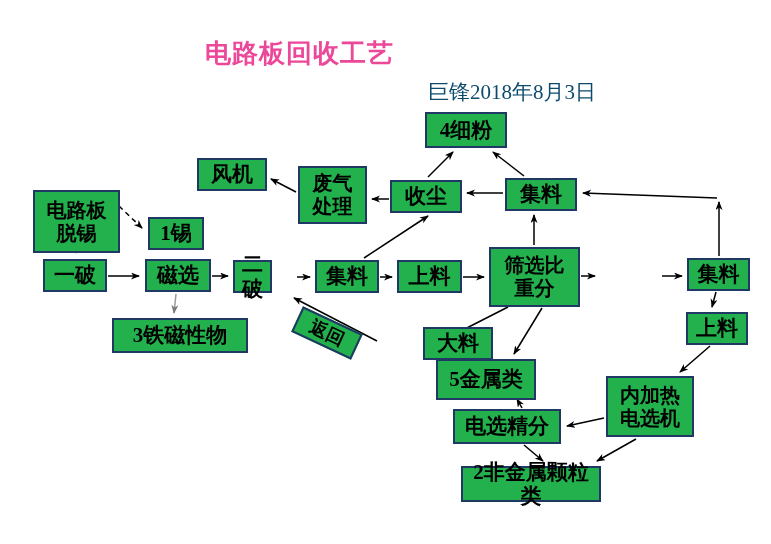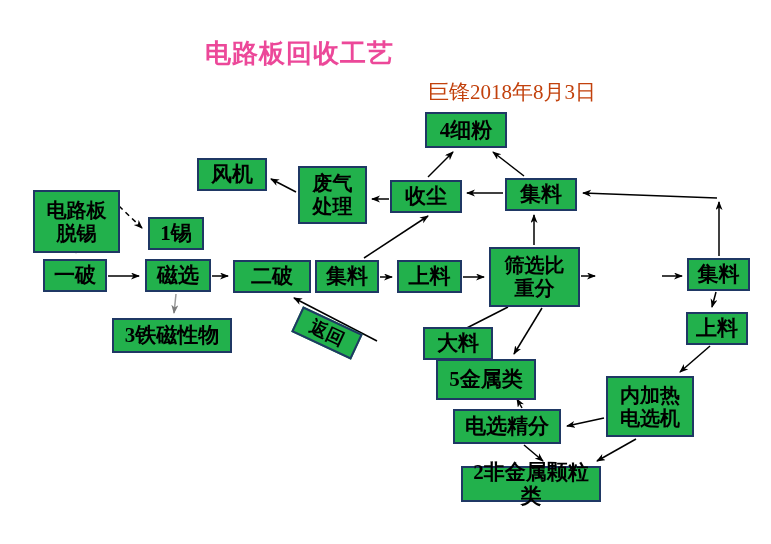--- a/index.html
+++ b/index.html
@@ -17,21 +17,21 @@
     font-size: 26px;
     font-weight: bold;
     color: #ec4899;
     letter-spacing: 1px;
     white-space: nowrap;
   }
   .subtitle {
     position: absolute;
     left: 428px; top: 78px;
     font-size: 21px;
-    color: #c2410c;
+    color: #0c4a6e;
     white-space: nowrap;
   }
   .node {
     position: absolute;
     background: #22B14C;
     border: 2px solid #1F3864;
     box-sizing: border-box;
     display: flex;
     align-items: center;
     justify-content: center;
@@ -118,35 +118,35 @@
   <div class="node" style="left:425px; top:112px; width:82px; height:36px;">4细粉</div>
 
   <div class="node" style="left:505px; top:178px; width:72px; height:33px;">集料</div>
 
   <div class="node" style="left:148px; top:217px; width:56px; height:33px;">1锡</div>
 
   <div class="node" style="left:43px; top:259px; width:64px; height:33px;">一破</div>
 
   <div class="node" style="left:145px; top:259px; width:66px; height:33px;">磁选</div>
 
-  <div class="node" style="left:233px; top:260px; width:78px; height:33px;">二破</div>
+  <div class="node" style="left:233px; top:260px; width:39px; height:33px;">二破</div>
 
   <div class="node" style="left:315px; top:260px; width:64px; height:33px;">集料</div>
 
   <div class="node" style="left:397px; top:260px; width:65px; height:33px;">上料</div>
 
   <div class="node small" style="left:489px; top:247px; width:91px; height:60px;">筛选比
 重分</div>
 
 
   <div class="node" style="left:687px; top:258px; width:63px; height:33px;">集料</div>
 
   <div class="node" style="left:686px; top:312px; width:62px; height:33px;">上料</div>
 
-  <div class="node" style="left:112px; top:318px; width:120px; height:35px;text-align:right;">3铁磁性物</div>
+  <div class="node" style="left:112px; top:318px; width:136px; height:35px;text-align:right;">3铁磁性物</div>
 
   <div class="node" style="left:294px; top:319px; width:66px; height:28px; font-size:18px; transform:rotate(25deg);">返回</div>
 
   <div class="node" style="left:378px; top:327px; width:70px; height:33px;margin-left:45px;">大料</div>
 
   <div class="node" style="left:436px; top:359px; width:100px; height:41px;">5金属类</div>
 
   <div class="node" style="left:453px; top:409px; width:108px; height:35px;">电选精分</div>
 
   <div class="node small" style="left:606px; top:376px; width:88px; height:61px;">内加热

